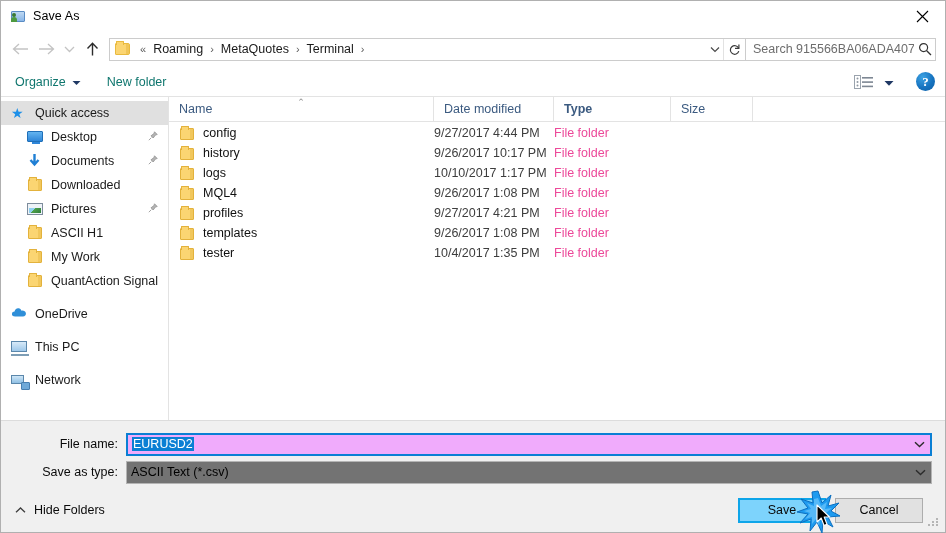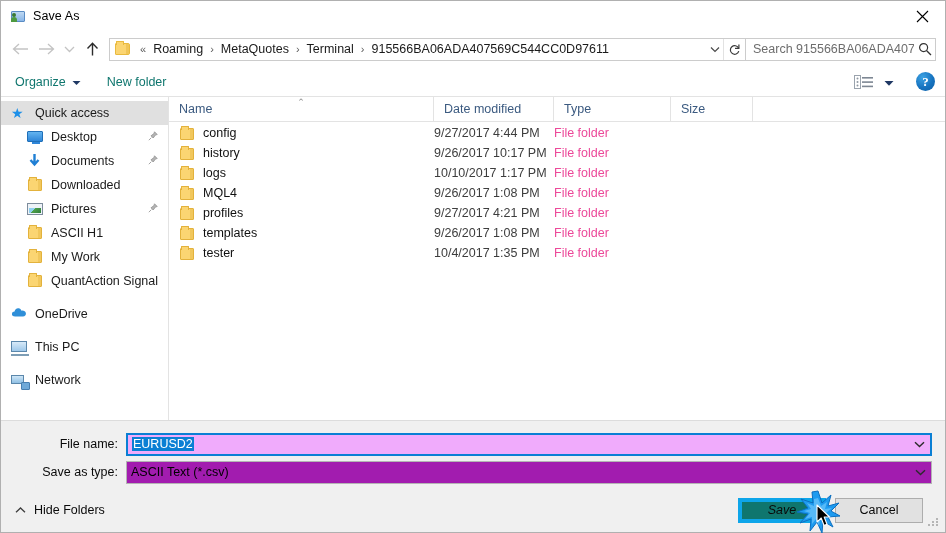--- a/index.html
+++ b/index.html
@@ -256,21 +256,21 @@
   }
   .hcell {
     display: flex; align-items: center;
     font-size: 12.5px; color: #3b5a80;
     padding-left: 10px;
     border-right: 1px solid #e3e3e3;
     position: relative;
   }
   .hcell.name { width: 265px; flex: 0 0 265px; }
   .hcell.date { width: 120px; flex: 0 0 120px; }
-  .hcell.type { width: 117px; flex: 0 0 117px; }
+  .hcell.type { width: 117px; flex: 0 0 117px; font-weight: bold; }
   .hcell.size { width: 82px; flex: 0 0 82px; }
   .hcell.rest { flex: 1 1 auto; border-right: none; }
   .sort-caret {
     position: absolute; left: 50%; top: 1px;
     transform: translateX(-50%);
     color: #8a8a8a; font-size: 9px; line-height: 9px;
   }
   .rows { flex: 1 1 auto; padding-top: 4px; overflow: hidden; }
   .row {
     height: 20px; display: flex; align-items: flex-start;
@@ -299,21 +299,21 @@
     text-align: right; padding-right: 8px;
     font-size: 12.5px; color: #0a0a0a;
   }
   .combo {
     flex: 1 1 auto; margin-right: 13px;
     height: 23px; display: flex; align-items: center;
     background: #f0abfc; border: 1px solid #7a7a7a;
     min-width: 0;
   }
   .combo.focused { border: 2px solid #0a7fd4; }
-  .combo.disabled { background: #a21caf; border: 1px solid #b4b4b4; }
+  .combo.disabled { background: #737373; border: 1px solid #b4b4b4; }
   .combo-val {
     flex: 1 1 auto; font-size: 12.5px; color: #000;
     padding-left: 4px; white-space: nowrap; overflow: hidden;
   }
   .combo-val .sel { background: #0a7fd4; color: #fff; padding: 1px 1px 1px 1px; }
   .combo-arrow {
     width: 22px; flex: 0 0 22px;
     display: flex; align-items: center; justify-content: center;
     color: #2b2b2b;
   }
@@ -331,21 +331,21 @@
   }
   .hf-caret { color: #3c3c3c; margin-right: 8px; font-size: 10px; }
   .btns { margin-left: auto; display: flex; align-items: center; margin-right: 22px; }
   .btn {
     width: 88px; height: 25px;
     display: flex; align-items: center; justify-content: center;
     font-size: 12.5px; color: #0a0a0a;
     background: #e1e1e1; border: 1px solid #adadad;
     margin-left: 9px;
   }
-  .btn.default { border: 4px solid #0ea5e9; background: #0f766e; font-style: italic; }
+  .btn.default { border: 2px solid #0ea5e9; background: #7dd3fc; }
   .grip {
     position: absolute; right: 5px; bottom: 4px;
     width: 12px; height: 12px;
   }
   .grip i {
     position: absolute; width: 2px; height: 2px; background: #b5b5b5;
   }
 
   
   .burst {
@@ -403,21 +403,20 @@
           <div class="folder-sm"></div>
         </div>
       <div class="crumbs">
         <span class="crumb-sep">«</span>
         <span class="crumb">Roaming</span>
         <span class="crumb-sep">›</span>
         <span class="crumb">MetaQuotes</span>
         <span class="crumb-sep">›</span>
         <span class="crumb">Terminal</span>
         <span class="crumb-sep">›</span>
-        <span class="crumb">915566BA06ADA407569C544CC0D97611</span>
       </div>
       <div class="crumb-chev">
         <svg width="10" height="7" viewBox="0 0 10 7">
             <path d="M1 1.5 L5 5.5 L9 1.5" stroke="#4a4a4a" stroke-width="1.2" fill="none"></path>
           </svg>
       </div>
       <div class="addr-refresh">
         <svg width="13" height="13" viewBox="0 0 13 13">
           <path d="M10.6 5.2 A4.3 4.3 0 1 0 10.8 8.2" stroke="#3b3b3b" stroke-width="1.2" fill="none"></path>
           <path d="M10.9 1.4 L10.9 5.4 L7 5.4" stroke="#3b3b3b" stroke-width="1.2" fill="none"></path>

